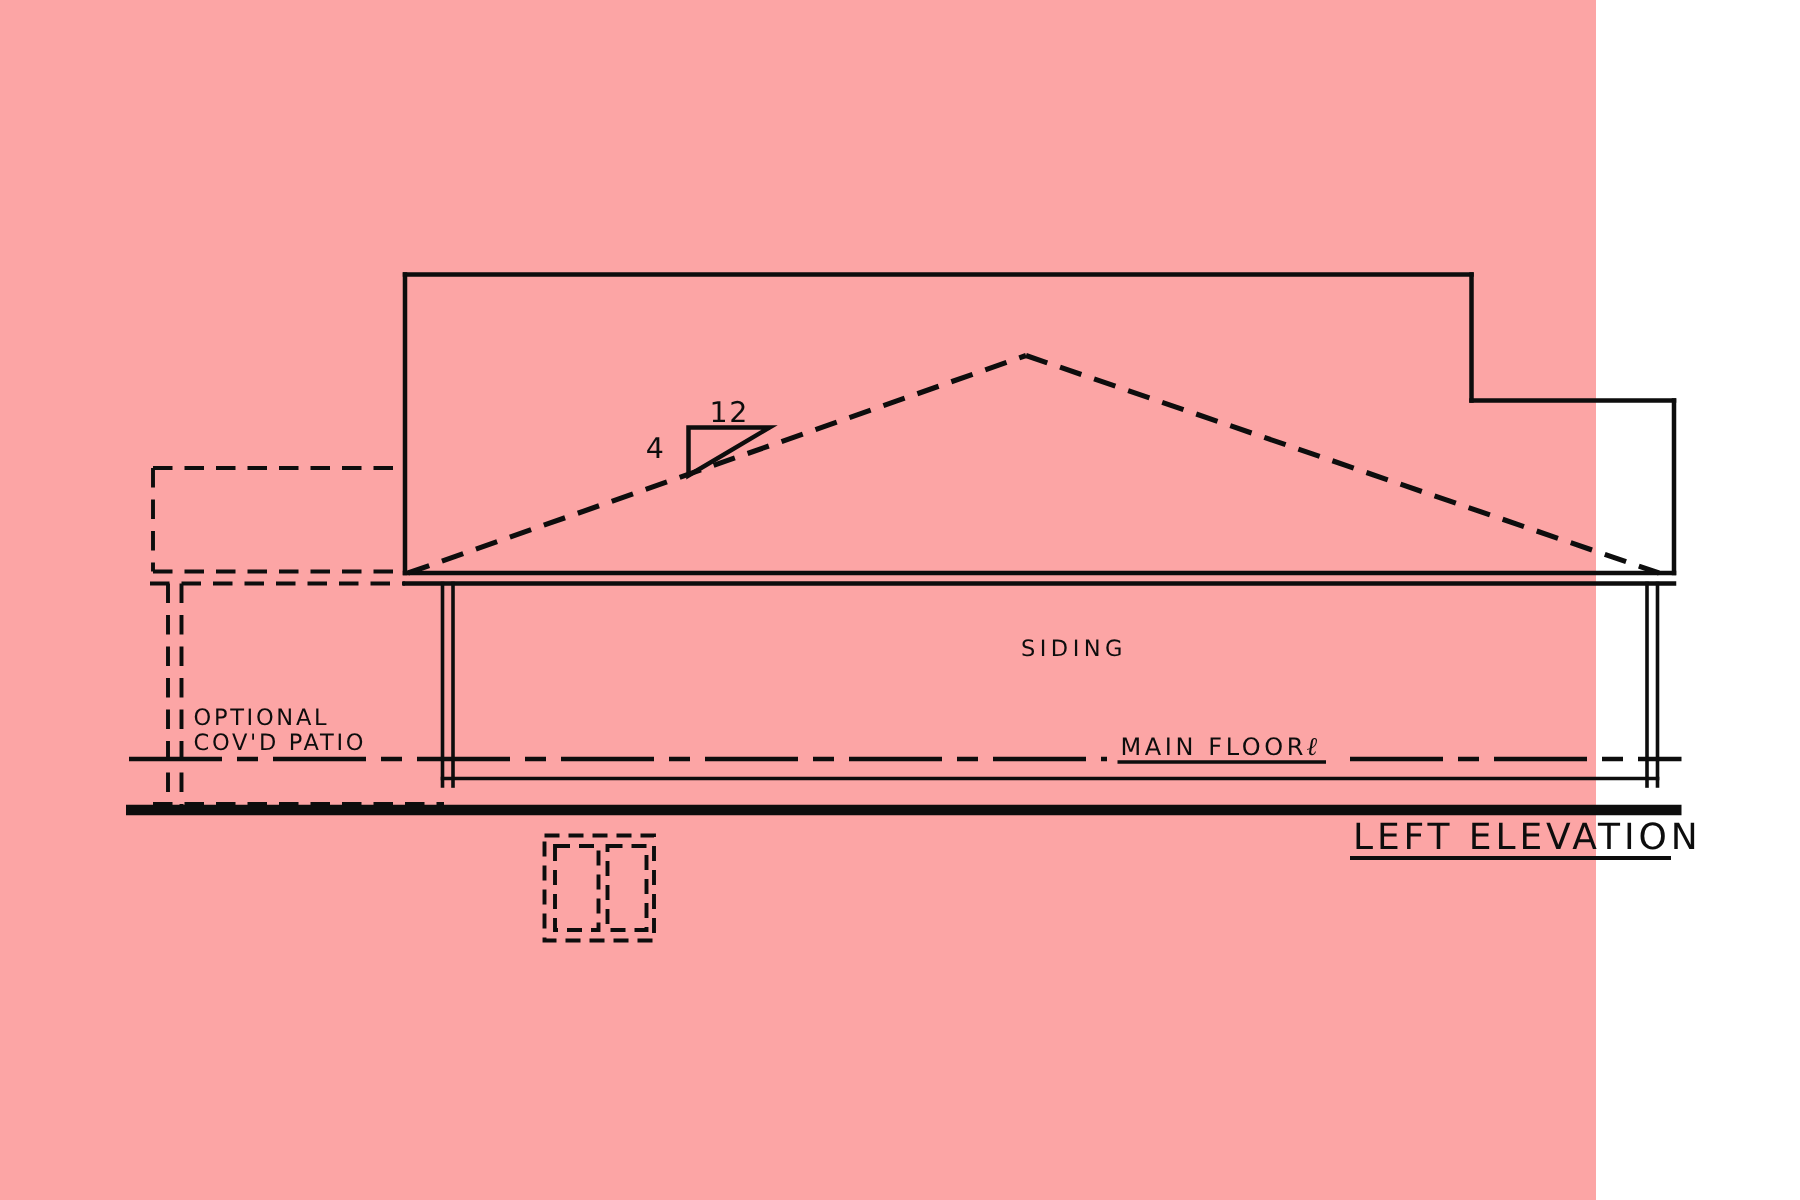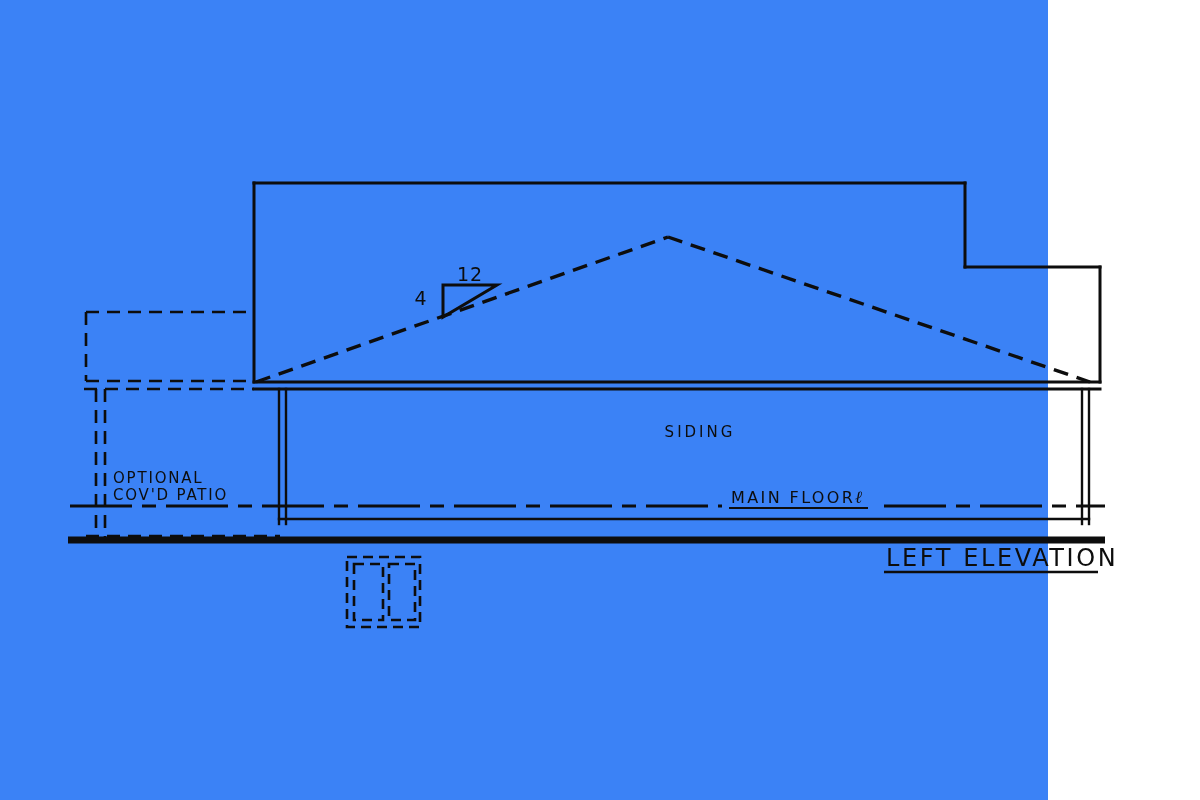--- a/index.html
+++ b/index.html
@@ -11,21 +11,22 @@
   body {
     width: 1200px;
     height: 800px;
     font-family: "DejaVu Sans", sans-serif;
     overflow: hidden;
   }
   #drawing-sheet {
     position: relative;
     width: 1048px;
     height: 800px;
-    background: #3b82f6;
+    background: #fca5a5;
+    padding-left: 16px;
   }
   #elevation-svg {
     display: block;
     width: 1200px;
     height: 800px;
   }
   .hand-text {
     font-family: "DejaVu Sans", sans-serif;
     fill: #0d0d0d;
     letter-spacing: 2.2px;

